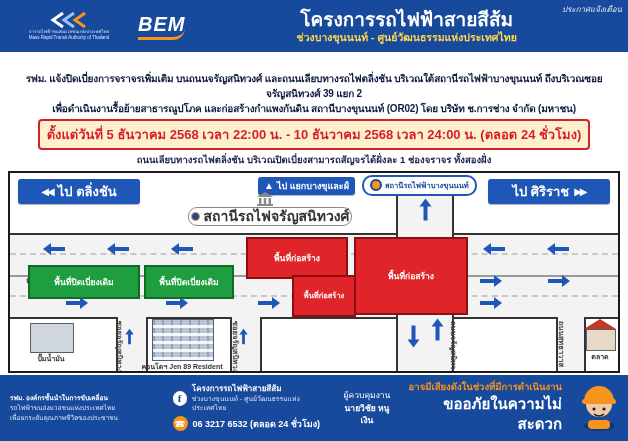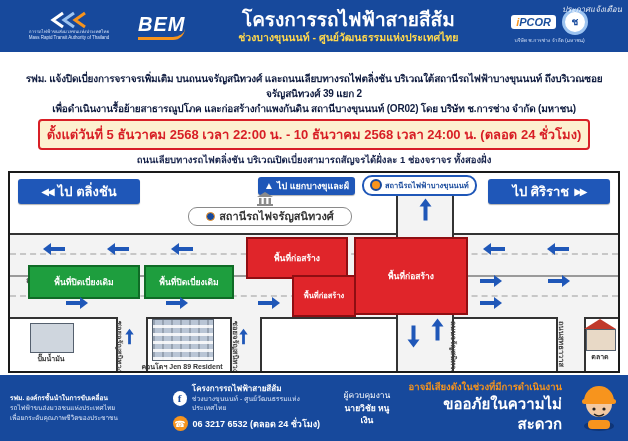--- a/index.html
+++ b/index.html
@@ -48,21 +48,21 @@
     justify-content:center;gap:5px;border-radius:3px;box-shadow:0 1px 1px rgba(0,0,0,.3);}
   .sign-left{left:8px;top:6px;width:122px;height:25px;font-size:13px;}
   .sign-right{right:8px;top:6px;width:122px;height:25px;font-size:13px;}
   .sign-up{left:248px;top:4px;height:18px;padding:0 6px;font-size:9px;}
   .sign .glyph{font-size:10px;letter-spacing:-2px;}
 
   .station-pill{position:absolute;left:352px;top:2px;height:17px;background:#fff;border:2px solid #1f57b8;border-radius:10px;
     display:flex;align-items:center;gap:3px;padding:0 6px;font-size:7.5px;font-weight:bold;color:#17499c;white-space:nowrap;}
   .pill-dot{width:8px;height:8px;border-radius:50%;background:#f7941d;border:2px solid #17499c;}
   .rail-box{position:absolute;left:178px;top:34px;width:162px;height:17px;background:#fff;border:1.5px solid #8a8a8a;border-radius:9px;
-    display:flex;align-items:center;justify-content:center;gap:4px;font-size:11px;font-weight:bold;color:#333;white-space:nowrap;}
+    display:flex;align-items:center;justify-content:center;gap:4px;font-size:14px;font-weight:bold;color:#333;white-space:nowrap;}
   .rail-dot{width:7px;height:7px;border-radius:50%;background:#17499c;border:1.5px solid #f7941d;}
   .bldg-icon{position:absolute;left:246px;top:19px;}
 
   .hroad-name{position:absolute;left:16px;top:84px;font-size:9px;font-weight:bold;color:#555;white-space:nowrap;margin-top:16px;}
 
   .zone{position:absolute;display:flex;align-items:center;justify-content:center;text-align:left;
     color:#fff;font-weight:bold;line-height:1.2;padding:1px;}
   .zg{background:#1e9e3e;border:2px solid #0f6b26;font-size:8.5px;}
   .zr{background:#e0252a;border:2px solid #8f0e12;font-size:8.5px;}
   .zg1{left:18px;top:92px;width:106px;height:28px;}
@@ -131,27 +131,20 @@
         </svg>
       </span>
       <span class="mrta-cap">การรถไฟฟ้าขนส่งมวลชนแห่งประเทศไทย</span>
       <span class="mrta-cap">Mass Rapid Transit Authority of Thailand</span>
     </div>
     <div class="bem-logo">BEM</div>
     <div class="title-block">
       <div class="main-title">โครงการรถไฟฟ้าสายสีส้ม</div>
       <div class="sub-title">ช่วงบางขุนนนท์ - ศูนย์วัฒนธรรมแห่งประเทศไทย</div>
     </div>
-    <div class="right-logos">
-      <div class="logo-row">
-        <span class="ipcor-chip"><span class="ipcor-i">i</span><span class="ipcor-rest">PCOR</span></span>
-        <span class="ck-circle">ช</span>
-      </div>
-      <span class="ck-caption">บริษัท ช.การช่าง จำกัด (มหาชน)</span>
-    </div>
     <span class="notice-tag">ประกาศแจ้งเตือน</span>
   </header>
 
   <section class="announce">
     <div class="a-line">รฟม. แจ้งปิดเบี่ยงการจราจรเพิ่มเติม บนถนนจรัญสนิทวงศ์ และถนนเลียบทางรถไฟตลิ่งชัน บริเวณใต้สถานีรถไฟฟ้าบางขุนนนท์ ถึงบริเวณซอยจรัญสนิทวงศ์ 39 แยก 2</div>
     <div class="a-line">เพื่อดำเนินงานรื้อย้ายสาธารณูปโภค และก่อสร้างกำแพงกันดิน สถานีบางขุนนนท์ (OR02) โดย บริษัท ช.การช่าง จำกัด (มหาชน)</div>
     <div class="date-banner">ตั้งแต่วันที่ 5 ธันวาคม 2568 เวลา 22:00 น. - 10 ธันวาคม 2568 เวลา 24:00 น. (ตลอด 24 ชั่วโมง)</div>
     <div class="a-note">ถนนเลียบทางรถไฟตลิ่งชัน บริเวณปิดเบี่ยงสามารถสัญจรได้ฝั่งละ 1 ช่องจราจร ทั้งสองฝั่ง</div>
   </section>
 

